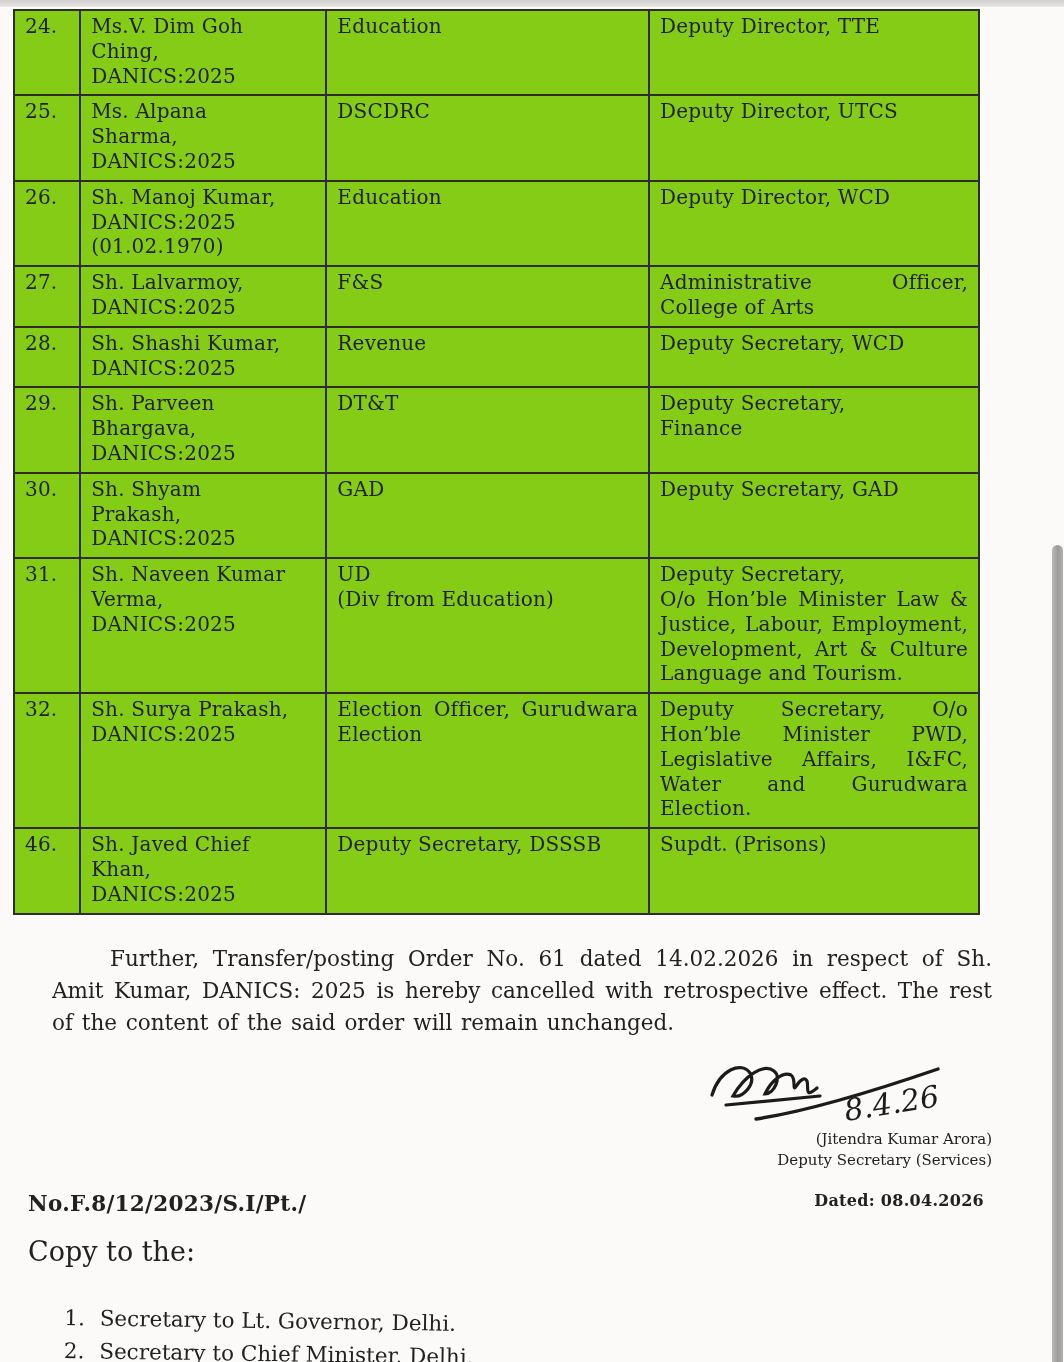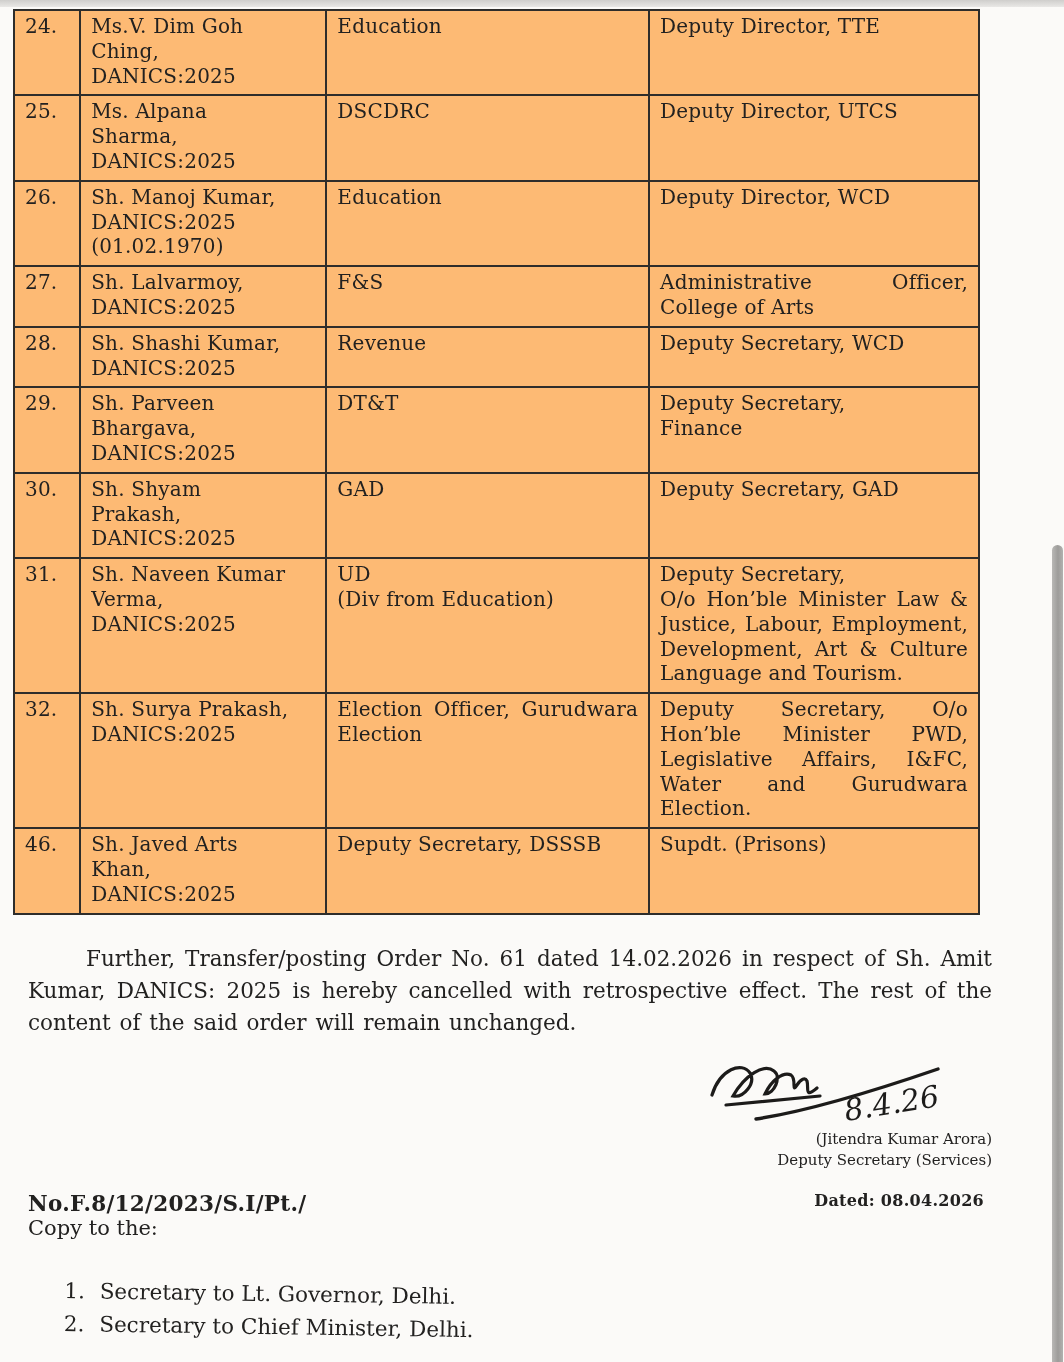--- a/index.html
+++ b/index.html
@@ -15,39 +15,39 @@
     background: linear-gradient(180deg, #cfcecc, #e9e8e6);
   }
   .page { position: absolute; top: 7px; left: 0; width: 1064px; }
 
   
   table.transfer-table {
     border-collapse: collapse;
     margin: 2px 0 0 13px;
     width: 967px;
     table-layout: fixed;
-    background: #fdba74;
+    background: #84cc16;
   }
   table.transfer-table td {
     border: 2px solid #2e2d2b;
     vertical-align: top;
     font-size: 20px;
     line-height: 1.24;
     padding: 3px 10px 6px 10px;
     letter-spacing: 0.2px;
   }
   td.c-sno  { width: 64px;  padding-left: 8px; }
   td.c-name { width: 238px; }
   td.c-from { width: 312px; }
   td.c-to   { width: 319px; }
   .pre-just { white-space: pre-line; text-align: justify; }
 
   
   .cancel-para {
-    margin: 28px 72px 0 28px;
+    margin: 28px 72px 0 52px;
     font-size: 21.5px;
     line-height: 1.5;
     text-align: justify;
     text-indent: 58px;
     word-spacing: 2px;
   }
 
   
   .sig-block {
     width: 340px;
@@ -63,21 +63,21 @@
 
   
   .ref-row {
     display: flex;
     justify-content: space-between;
     align-items: flex-start;
     margin: 20px 80px 0 28px;
     gap: 21px;
   }
   .file-no { font-size: 21.5px; font-weight: 700; letter-spacing: 0.3px; }
-  .copy-label { font-size: 21px; margin-top: 0; }
+  .copy-label { font-size: 27px; margin-top: 20px; }
   .dated { font-size: 16px; font-weight: 700; letter-spacing: 0.3px; }
 
   
   ol.copy-list {
     margin: 34px 0 0 62px;
     padding-left: 30px;
     font-size: 21.5px;
     line-height: 1.55;
     transform: rotate(0.85deg);
     transform-origin: top left;
@@ -170,21 +170,21 @@
     </tr>
         <tr>
       <td class="c-sno">32.</td>
       <td class="c-name pre-just">Sh. Surya Prakash,
 DANICS:2025</td>
       <td class="c-from pre-just">Election Officer, Gurudwara Election</td>
       <td class="c-to pre-just">Deputy Secretary, O/o Hon’ble Minister PWD, Legislative Affairs, I&amp;FC, Water and Gurudwara Election.</td>
     </tr>
         <tr>
       <td class="c-sno">46.</td>
-      <td class="c-name pre-just">Sh. Javed Arts
+      <td class="c-name pre-just">Sh. Javed Chief
 Khan,
 DANICS:2025</td>
       <td class="c-from pre-just">Deputy Secretary, DSSSB</td>
       <td class="c-to pre-just">Supdt. (Prisons)</td>
     </tr>
       </tbody>
   </table>
 
   <p class="cancel-para">Further, Transfer/posting Order No. 61 dated 14.02.2026 in respect of Sh. Amit Kumar, DANICS: 2025 is hereby cancelled with retrospective effect. The rest of the content of the said order will remain unchanged.</p>
 

